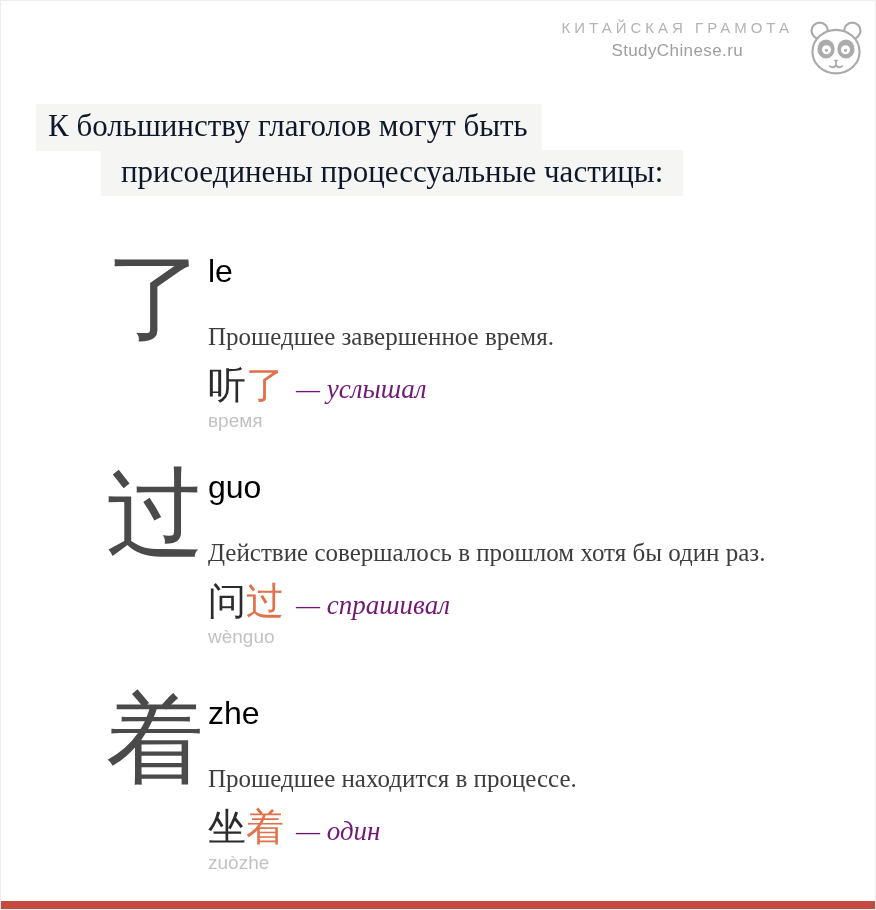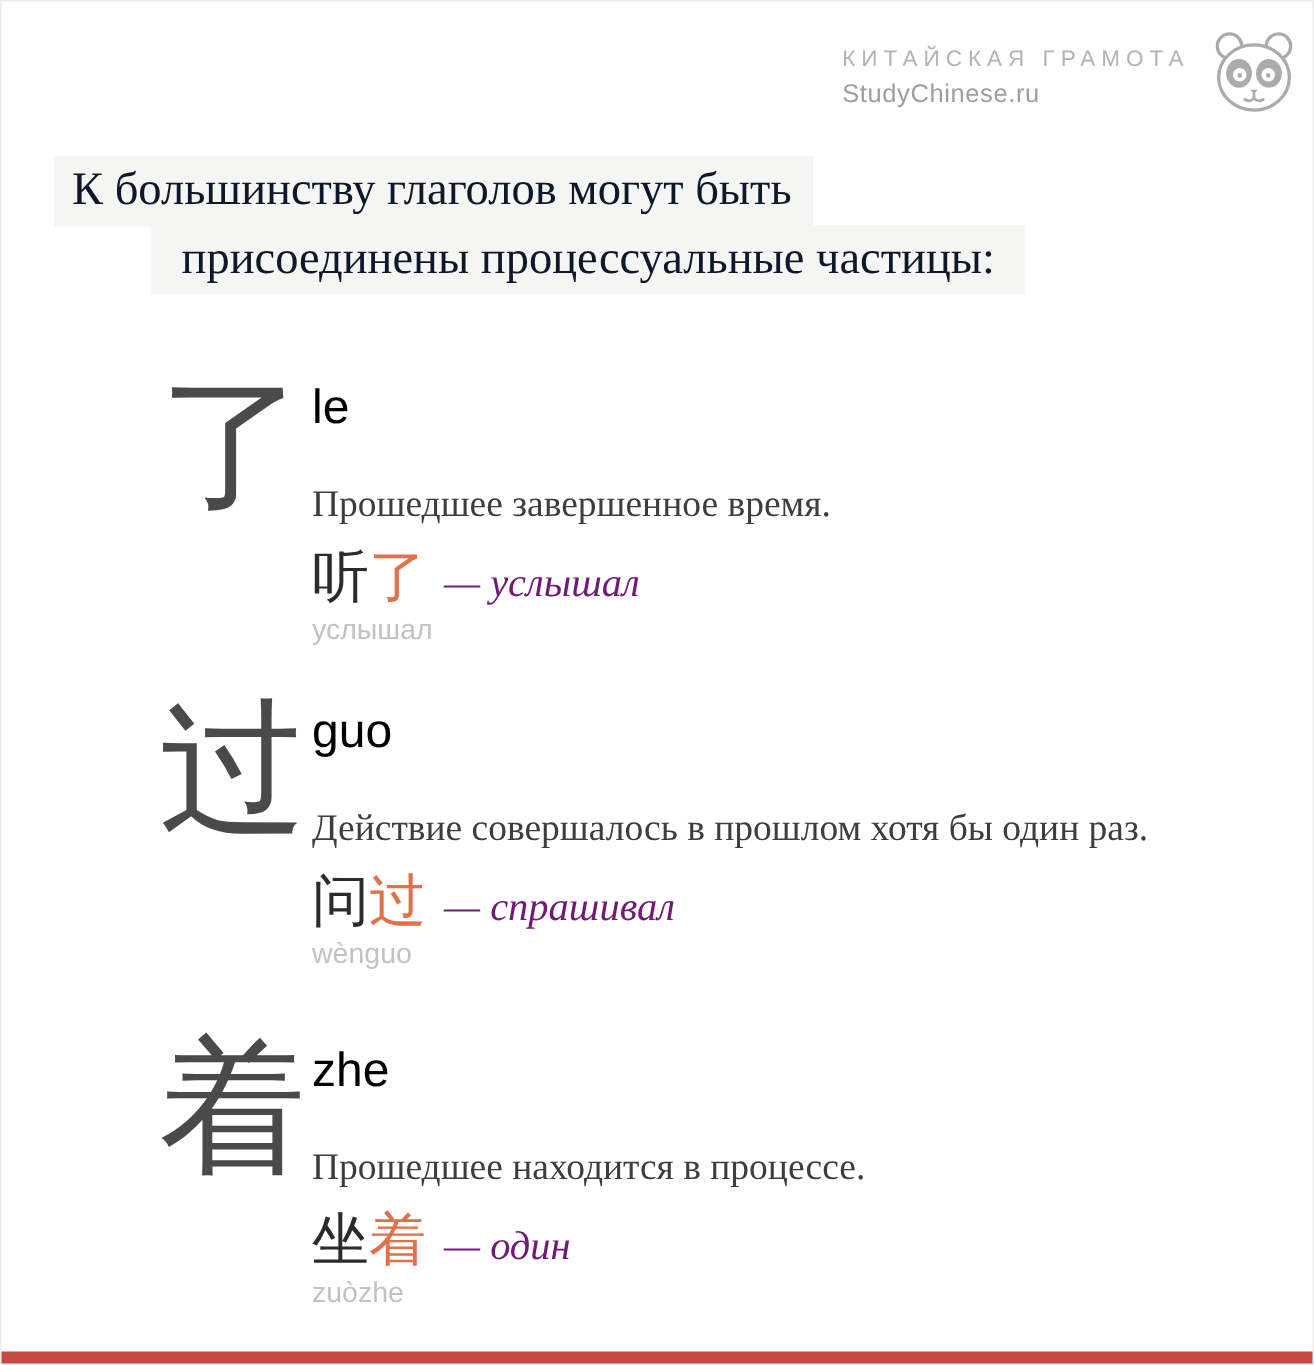--- a/index.html
+++ b/index.html
@@ -15,21 +15,21 @@
     position: absolute; inset: 0;
     background: #ffffff;
     border: 1px solid #ededed;
   }
 
   
   .header {
     position: absolute; top: 18px; right: 10px;
     display: flex; align-items: flex-start;
   }
-  .brand-block { text-align: left; margin-top: 12px; margin-right: 14px; }
+  .brand-block { text-align: center; margin-right: 14px; }
   .brand-name {
     font-size: 15px; letter-spacing: 4px;
     color: #b3b3b3; font-weight: 300;
     white-space: nowrap;
   }
   .brand-site {
     font-size: 17px; color: #9e9e9e; margin-top: 5px; letter-spacing: 0.4px;
   }
   .panda { width: 58px; height: 58px; }
 
@@ -122,21 +122,21 @@
   <div class="section s1">
     <div class="hanzi-col">了</div>
     <div class="sec-body">
       <div class="pinyin-label">le</div>
       <div class="desc">Прошедшее завершенное время.</div>
       <div class="example">
         <span class="ex-hanzi ex-verb">听</span>
         <span class="ex-hanzi ex-particle">了</span>
         <span class="ex-translation">— услышал</span>
       </div>
-      <div class="ex-pinyin">услышал</div>
+      <div class="ex-pinyin">время</div>
     </div>
   </div>
 
   <div class="section s2">
     <div class="hanzi-col">过</div>
     <div class="sec-body">
       <div class="pinyin-label">guo</div>
       <div class="desc">Действие совершалось в прошлом хотя бы один раз.</div>
       <div class="example">
         <span class="ex-hanzi ex-verb">问</span>

